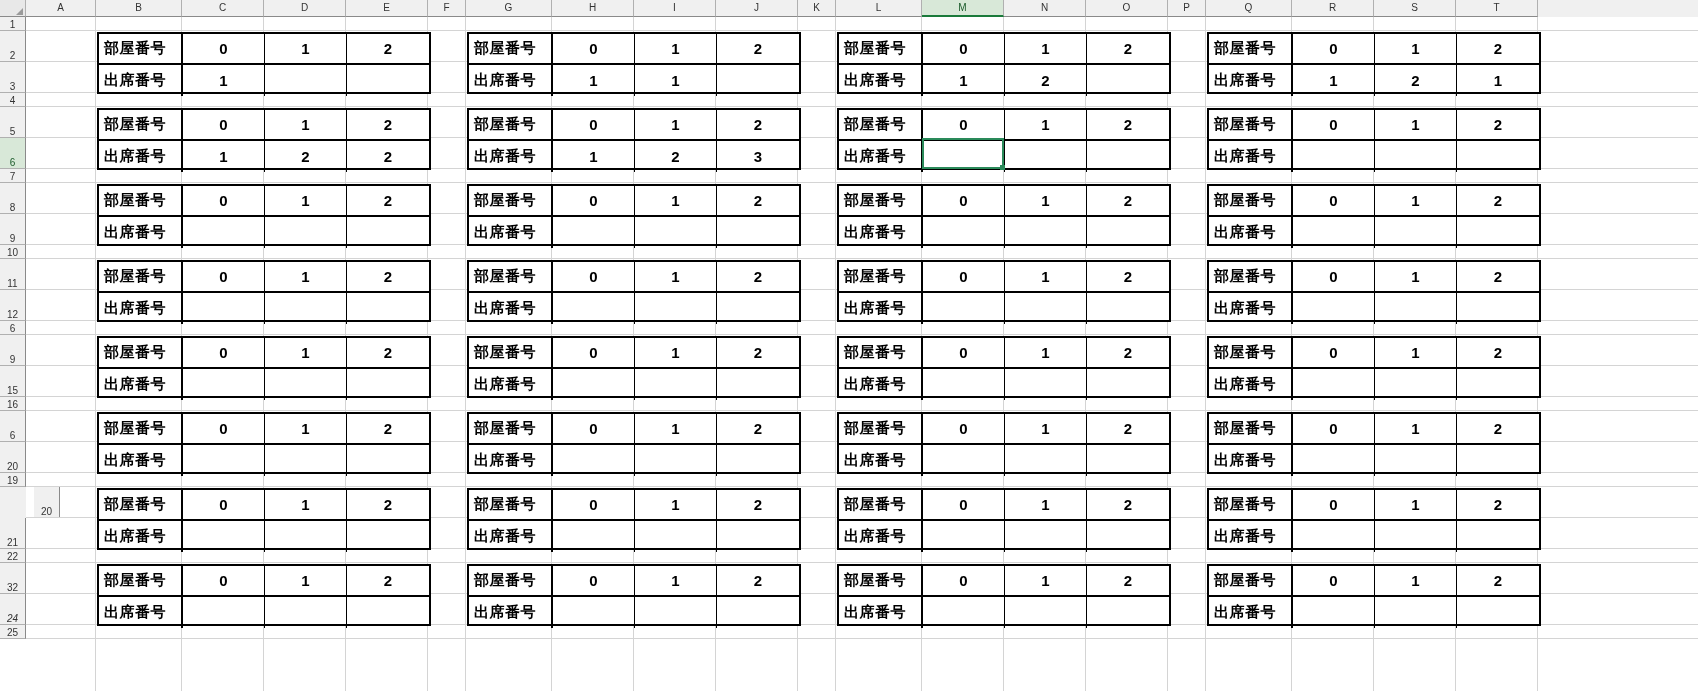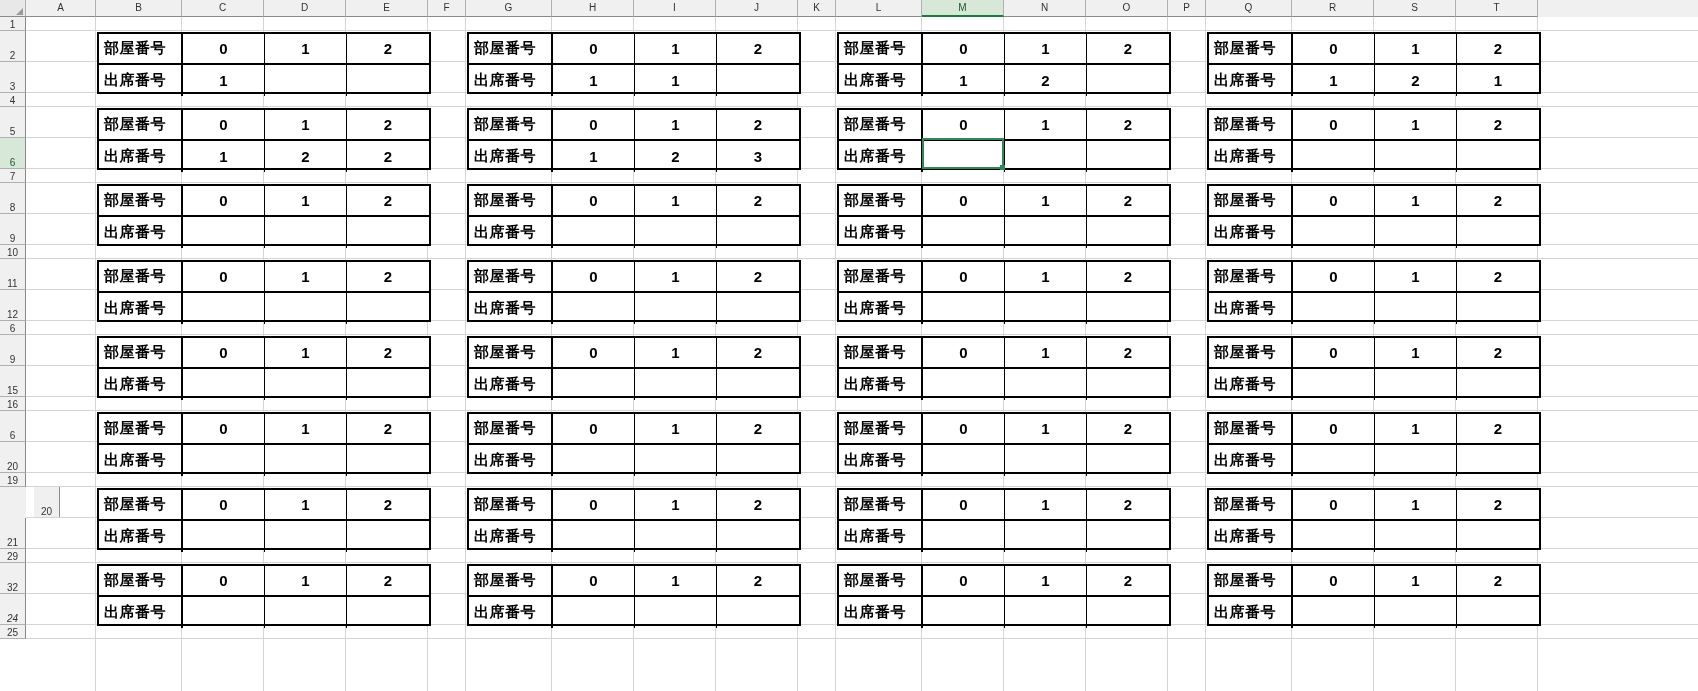--- a/index.html
+++ b/index.html
@@ -269,21 +269,21 @@
       <div class="row-head" style="height: 14px;">
         <span>19</span>
       </div>
       <div class="row-head" style="height: 31px; margin-left: 34px;">
         <span>20</span>
       </div>
       <div class="row-head" style="height: 31px;">
         <span>21</span>
       </div>
       <div class="row-head" style="height: 14px;">
-        <span>29</span>
+        <span>22</span>
       </div>
       <div class="row-head" style="height: 31px;">
         <span>32</span>
       </div>
       <div class="row-head" style="height: 31px; font-style: italic;">
         <span>24</span>
       </div>
       <div class="row-head" style="height: 14px;">
         <span>25</span>
       </div>

